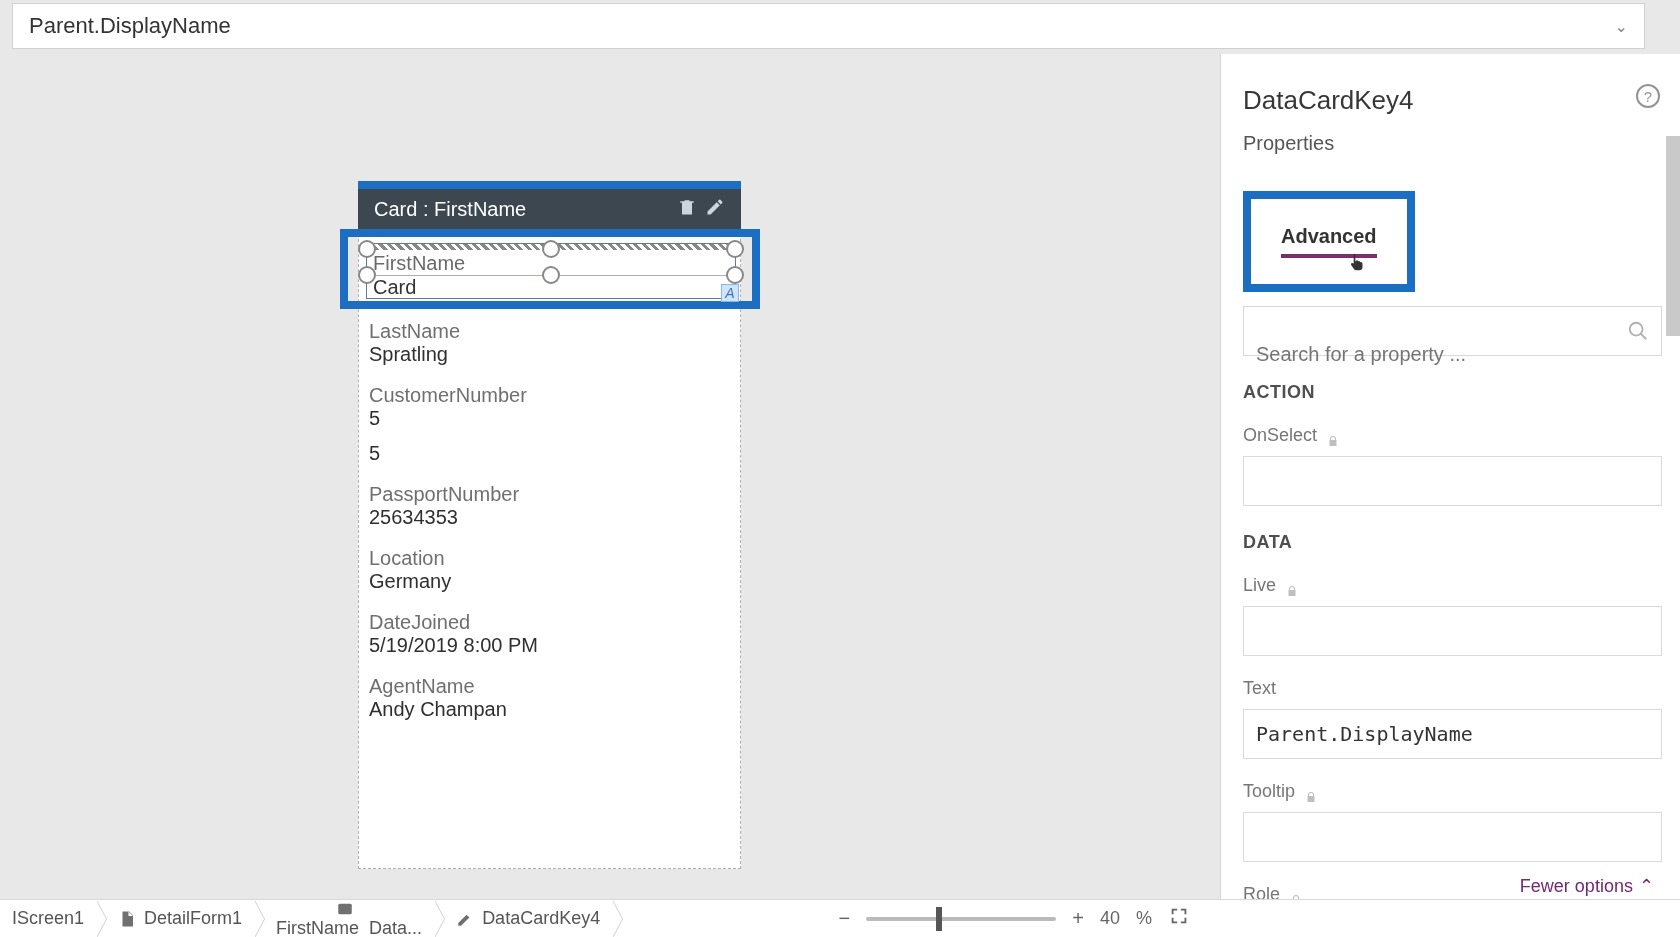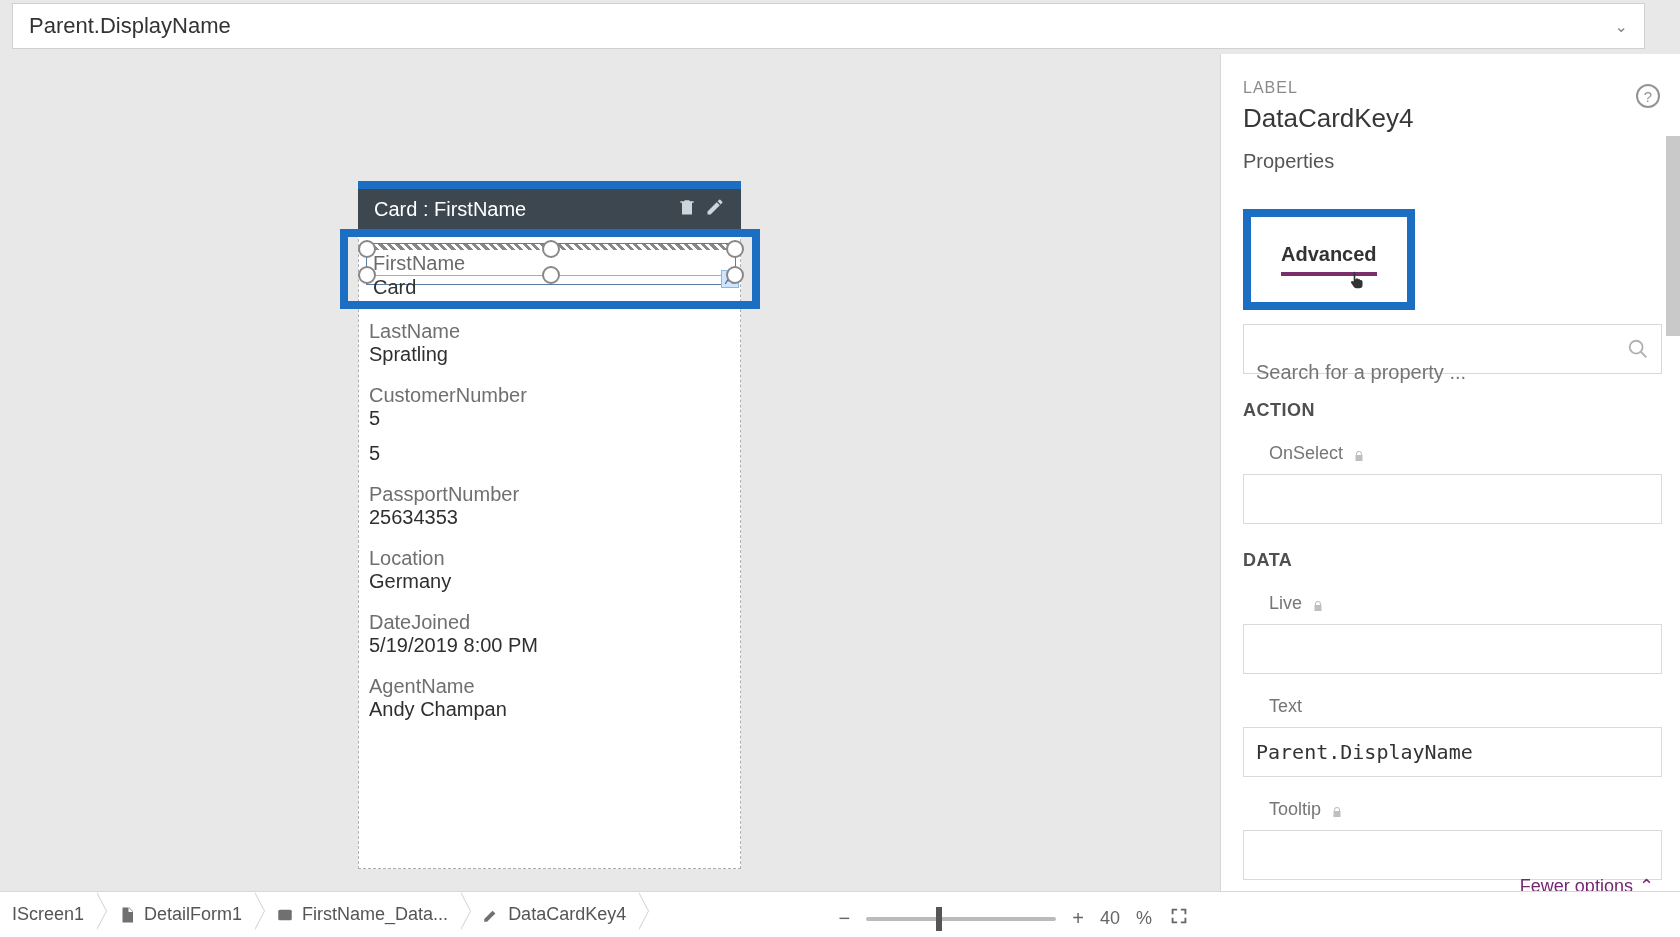--- a/index.html
+++ b/index.html
@@ -93,21 +93,21 @@
   height: 80px;
   border: 8px solid #1b6ec2;
   background: rgba(255,255,255,0.0);
   z-index: 5;
 }
 .selected-inner {
   position: absolute;
   left: 18px;
   top: 6px;
   width: 370px;
-  height: 42px;
+  height: 56px;
   background: #fff;
   border: 1px solid #5b7ba0;
 }
 .selected-inner .hatched {
   height: 6px;
   background: repeating-linear-gradient(45deg,#888 0,#888 3px,#fff 3px,#fff 6px);
 }
 .selected-inner .label {
   font-size: 20px;
   color: #6a6a6a;
@@ -254,23 +254,22 @@
   color:#4f4f4f;
   font-weight:600;
   margin-top: 26px;
   letter-spacing: 0.5px;
 }
 .prop-label {
   font-size:18px;
   color:#767676;
   margin-top: 22px;
   display:flex;
-  align-items:center;
+  align-items:flex-end;
   gap:10px;
-  margin-left:26px;
 }
 .lock-icon { width:12px; height:14px; display:inline-block; }
 .lock-icon svg { width:12px;height:14px; fill:#bfbfbf; }
 .prop-input {
   width:100%;
   height:50px;
   border:1px solid #dadada;
   margin-top: 10px;
   padding: 0 12px;
   font-size:20px;
@@ -299,21 +298,21 @@
   height:200px;
   background:#c9c9c9;
 }
 
 
 .breadcrumb {
   position:absolute;
   left:0;
   bottom:0;
   right:0;
-  height:46px;
+  height:38px;
   background:#fff;
   border-top:1px solid #d8d8d8;
   display:flex;
   align-items:center;
   font-size:18px;
   color:#555;
 }
 .crumb {
   display:flex;
   align-items:center;
@@ -425,21 +424,20 @@
         <div class="fl">AgentName</div>
         <div class="fv">Andy Champan</div>
       </div>
     </div>
   </div>
 </div>
 
 <div class="right-pane">
   <div class="scroll-stub"></div>
   <div class="help-icon">?</div>
-  <div class="lbl-small">LABEL</div>
   <div class="obj-name">DataCardKey4</div>
 
   <div class="tabs">
     <div class="tab">Properties</div>
     <div class="advanced-highlight">
       <div class="tab active">Advanced</div>
       <span class="cursor-hand">
         <svg width="20" height="22" viewBox="0 0 24 24" fill="#333">
             <path d="M9 2a1 1 0 0 1 1 1v8.5l1.3-1.3a1 1 0 0 1 1.4 0l1 1a1 1 0 0 1 1.4 0l1 1a1 1 0 0 1 1.4 0l.2.2a3 3 0 0 1 .9 2.1V18a4 4 0 0 1-4 4h-3.1a4 4 0 0 1-3.2-1.6L5 15.5a1.5 1.5 0 0 1 2.3-1.9L8 14V3a1 1 0 0 1 1-1z"></path>
           </svg>
@@ -508,21 +506,21 @@
     <span>IScreen1</span>
   </div>
   <div class="crumb" style="padding-left:22px;">
     <span class="c-icon">
         <svg viewBox="0 0 24 24">
           <path d="M6 2h9l5 5v15H6zM14 2v6h6"></path>
         </svg>
       </span>
     <span>DetailForm1</span>
   </div>
-  <div class="crumb" style="padding-left:22px;">
+  <div class="crumb" style="padding-left:22px;flex-direction:column;">
     <span class="c-icon">
         <svg viewBox="0 0 24 24">
           <rect x="3" y="5" width="18" height="14" rx="2"></rect>
         </svg>
       </span>
     <span>FirstName_Data...</span>
   </div>
   <div class="crumb" style="padding-left:22px;">
     <span class="c-icon">
         <svg viewBox="0 0 24 24">

